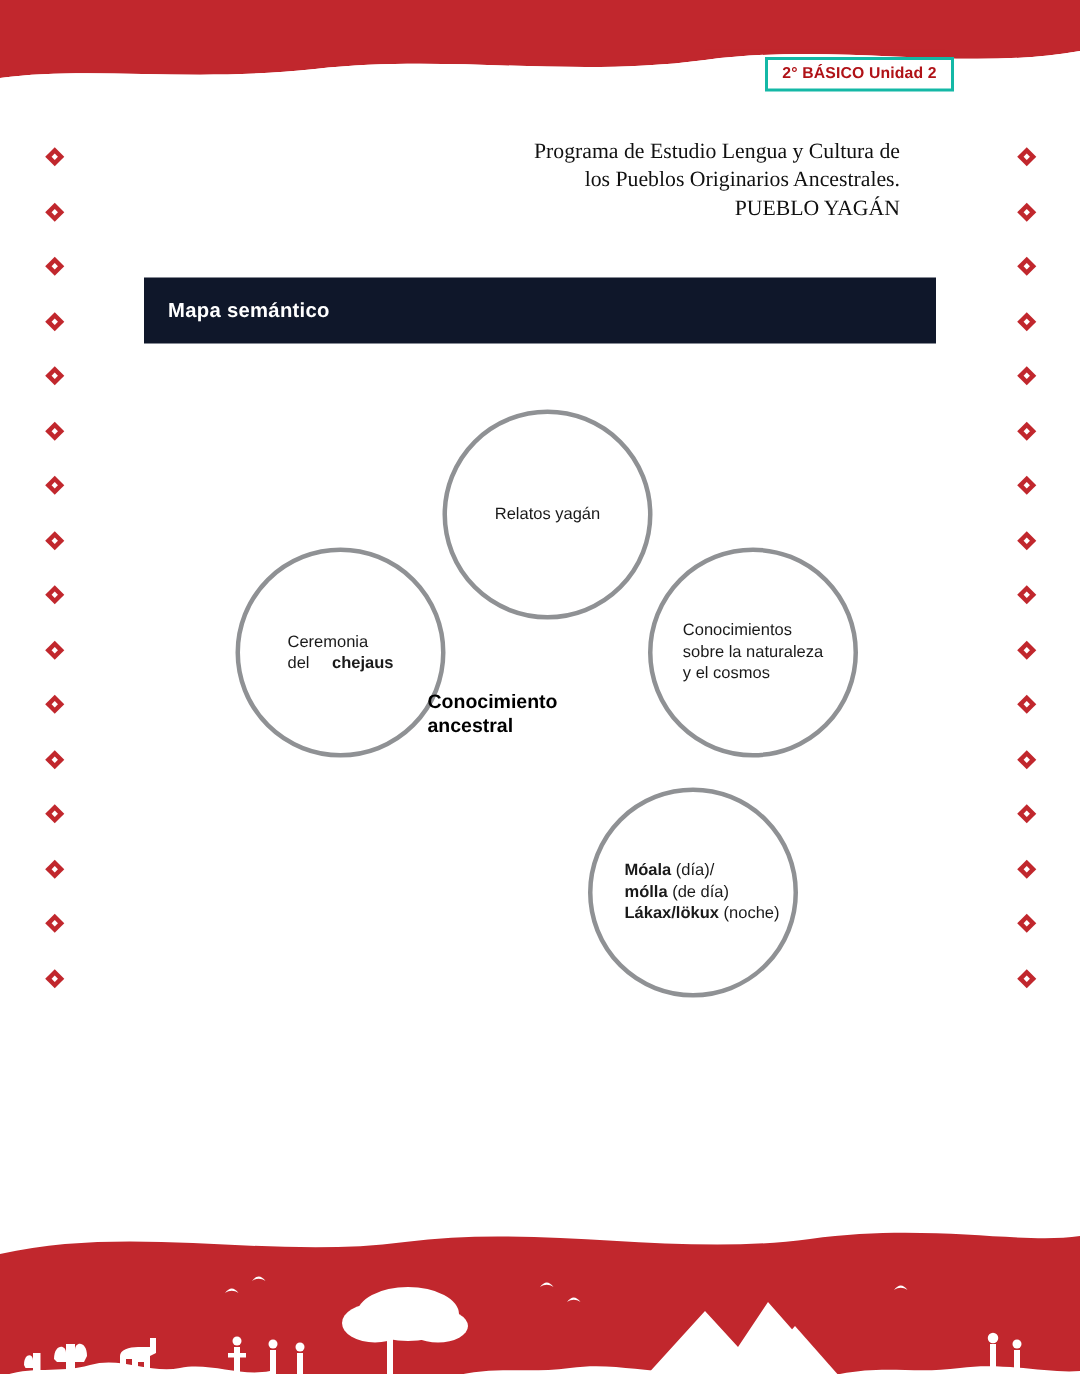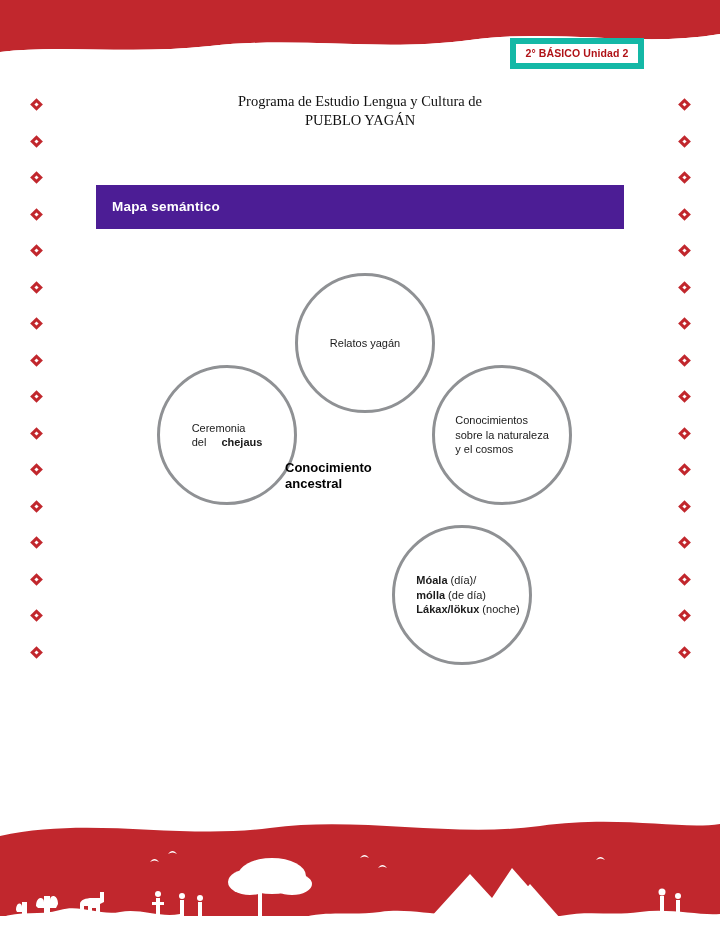--- a/index.html
+++ b/index.html
@@ -33,21 +33,21 @@
   .top-band svg { display: block; }
 
   
   .badge {
     position: absolute;
     top: 38px;
     left: 510px;
     width: 122px;
     height: 19px;
     background: #ffffff;
-    border: 6px solid #14b8a6;
+    border: 2px solid #14b8a6;
     color: #b01217;
     font-size: 10.5px;
     font-weight: bold;
     line-height: 19px;
     text-align: center;
     letter-spacing: 0.1px;
     z-index: 6;
   }
 
   
@@ -76,36 +76,36 @@
     height: 3.8px;
     background: #ffffff;
   }
 
   
   .doc-header {
     position: absolute;
     top: 92px;
     left: 120px;
     width: 480px;
-    text-align: center;
+    text-align: right;
     font-family: "Liberation Serif", serif;
     color: #111111;
     font-size: 14.5px;
     line-height: 19px;
   }
   .doc-header .line3 { font-weight: normal; }
 
   
   .section-bar {
     position: absolute;
     top: 185px;
     left: 96px;
     width: 528px;
     height: 44px;
-    background: #4c1d95;
+    background: #0f172a;
     color: #ffffff;
   }
   .section-bar .label {
     position: absolute;
     left: 16px;
     top: 14px;
     font-size: 13.5px;
     font-weight: bold;
     letter-spacing: 0.2px;
   }
@@ -210,20 +210,21 @@
     <div class="diamond"></div>
     <div class="diamond"></div>
     <div class="diamond"></div>
     <div class="diamond"></div>
     <div class="diamond"></div>
     <div class="diamond"></div>
   </div>
 
   <div class="doc-header">
     <div class="line1">Programa de Estudio Lengua y Cultura de</div>
+    <div class="line2">los Pueblos Originarios Ancestrales.</div>
     <div class="line3">PUEBLO YAGÁN</div>
   </div>
 
   <div class="section-bar">
     <div class="label">Mapa semántico</div>
   </div>
 
   <div class="diagram">
 
     <div class="node n-top">

